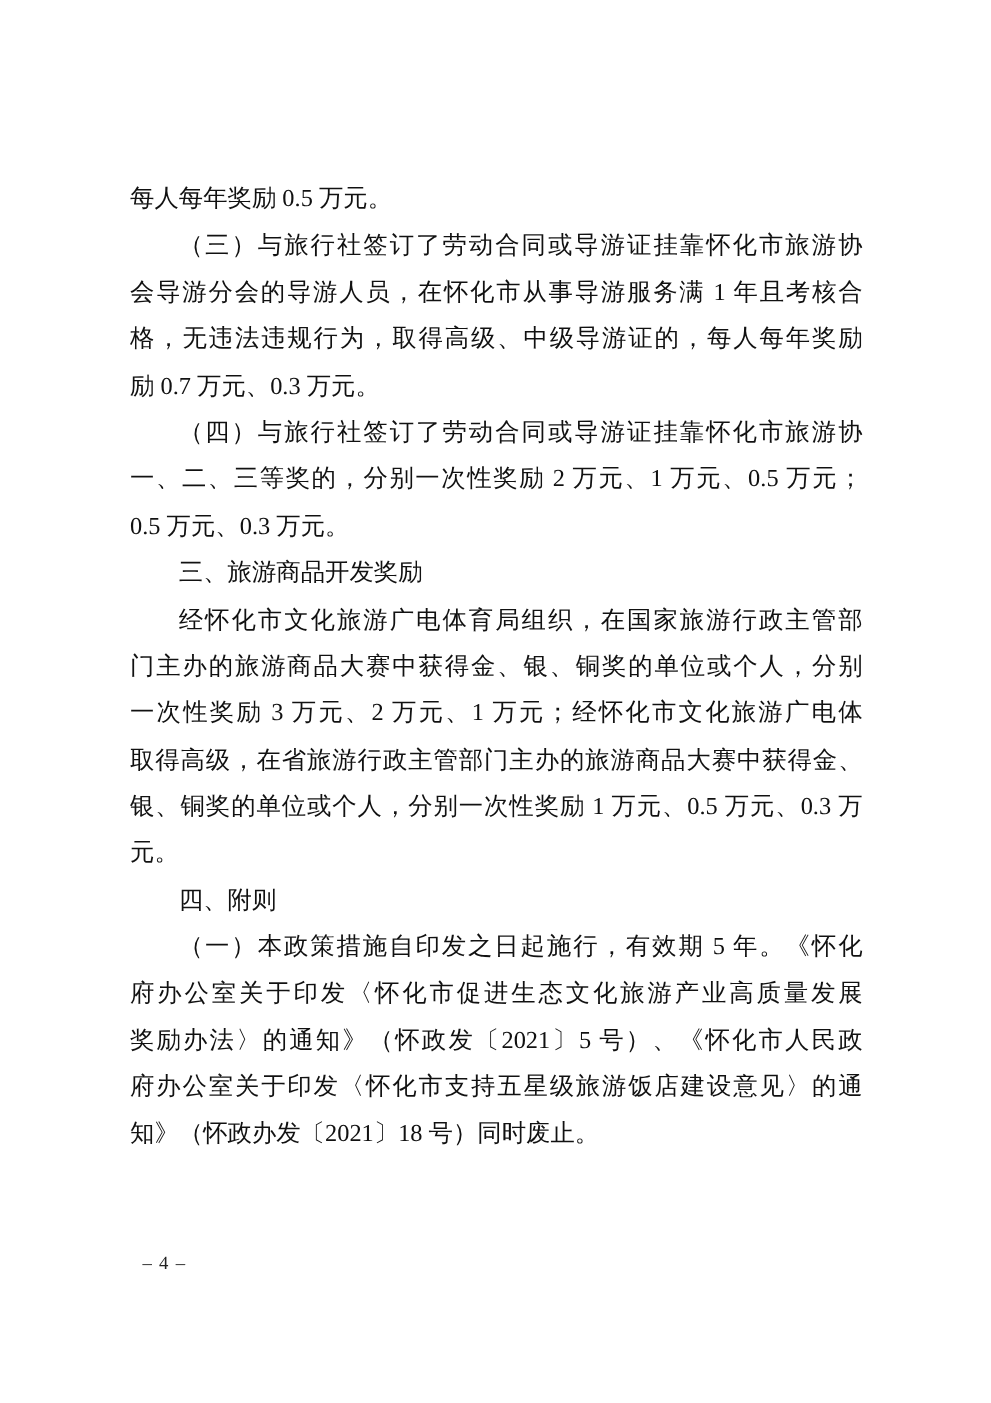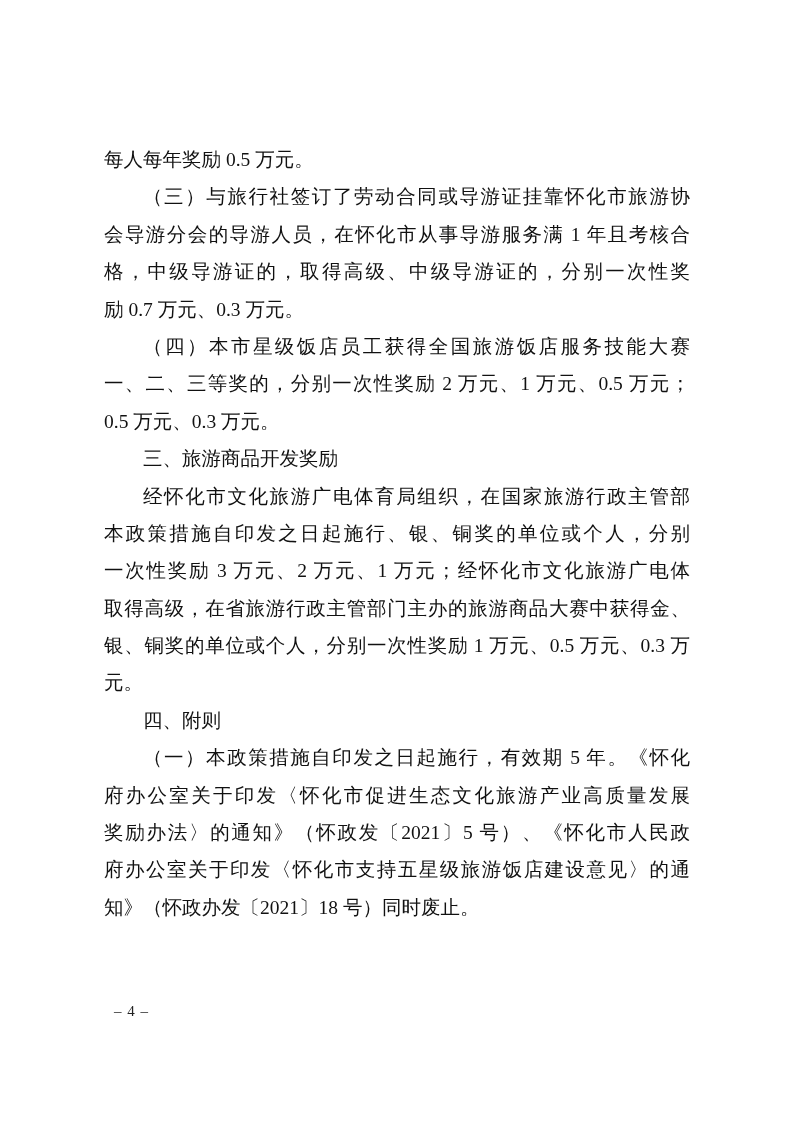--- a/index.html
+++ b/index.html
@@ -61,34 +61,34 @@
 <body>
 
 <div class="page">
   <div class="textblock">
       <div class="para">
         <div class="line">每人每年奖励 0.5 万元。</div>
       </div>
       <div class="para">
         <div class="line indent fill">（三）与旅行社签订了劳动合同或导游证挂靠怀化市旅游协</div>
         <div class="line fill">会导游分会的导游人员，在怀化市从事导游服务满 1 年且考核合</div>
-        <div class="line fill">格，中级导游证的，取得高级、中级导游证的，分别一次性奖</div>
+        <div class="line fill">格，无违法违规行为，取得高级、中级导游证的，每人每年奖励</div>
         <div class="line">励 0.7 万元、0.3 万元。</div>
       </div>
       <div class="para">
-        <div class="line indent fill">（四）本市星级饭店员工获得全国旅游饭店服务技能大赛</div>
+        <div class="line indent fill">（四）与旅行社签订了劳动合同或导游证挂靠怀化市旅游协</div>
         <div class="line fill">一、二、三等奖的，分别一次性奖励 2 万元、1 万元、0.5 万元；</div>
         <div class="line">0.5 万元、0.3 万元。</div>
       </div>
       <div class="para">
         <div class="line indent">三、旅游商品开发奖励</div>
       </div>
       <div class="para">
         <div class="line indent fill">经怀化市文化旅游广电体育局组织，在国家旅游行政主管部</div>
-        <div class="line fill">本政策措施自印发之日起施行、银、铜奖的单位或个人，分别</div>
+        <div class="line fill">门主办的旅游商品大赛中获得金、银、铜奖的单位或个人，分别</div>
         <div class="line fill">一次性奖励 3 万元、2 万元、1 万元；经怀化市文化旅游广电体</div>
         <div class="line fill">取得高级，在省旅游行政主管部门主办的旅游商品大赛中获得金、</div>
         <div class="line fill">银、铜奖的单位或个人，分别一次性奖励 1 万元、0.5 万元、0.3 万</div>
         <div class="line">元。</div>
       </div>
       <div class="para">
         <div class="line indent">四、附则</div>
       </div>
       <div class="para">
         <div class="line indent fill">（一）本政策措施自印发之日起施行，有效期 5 年。《怀化</div>

